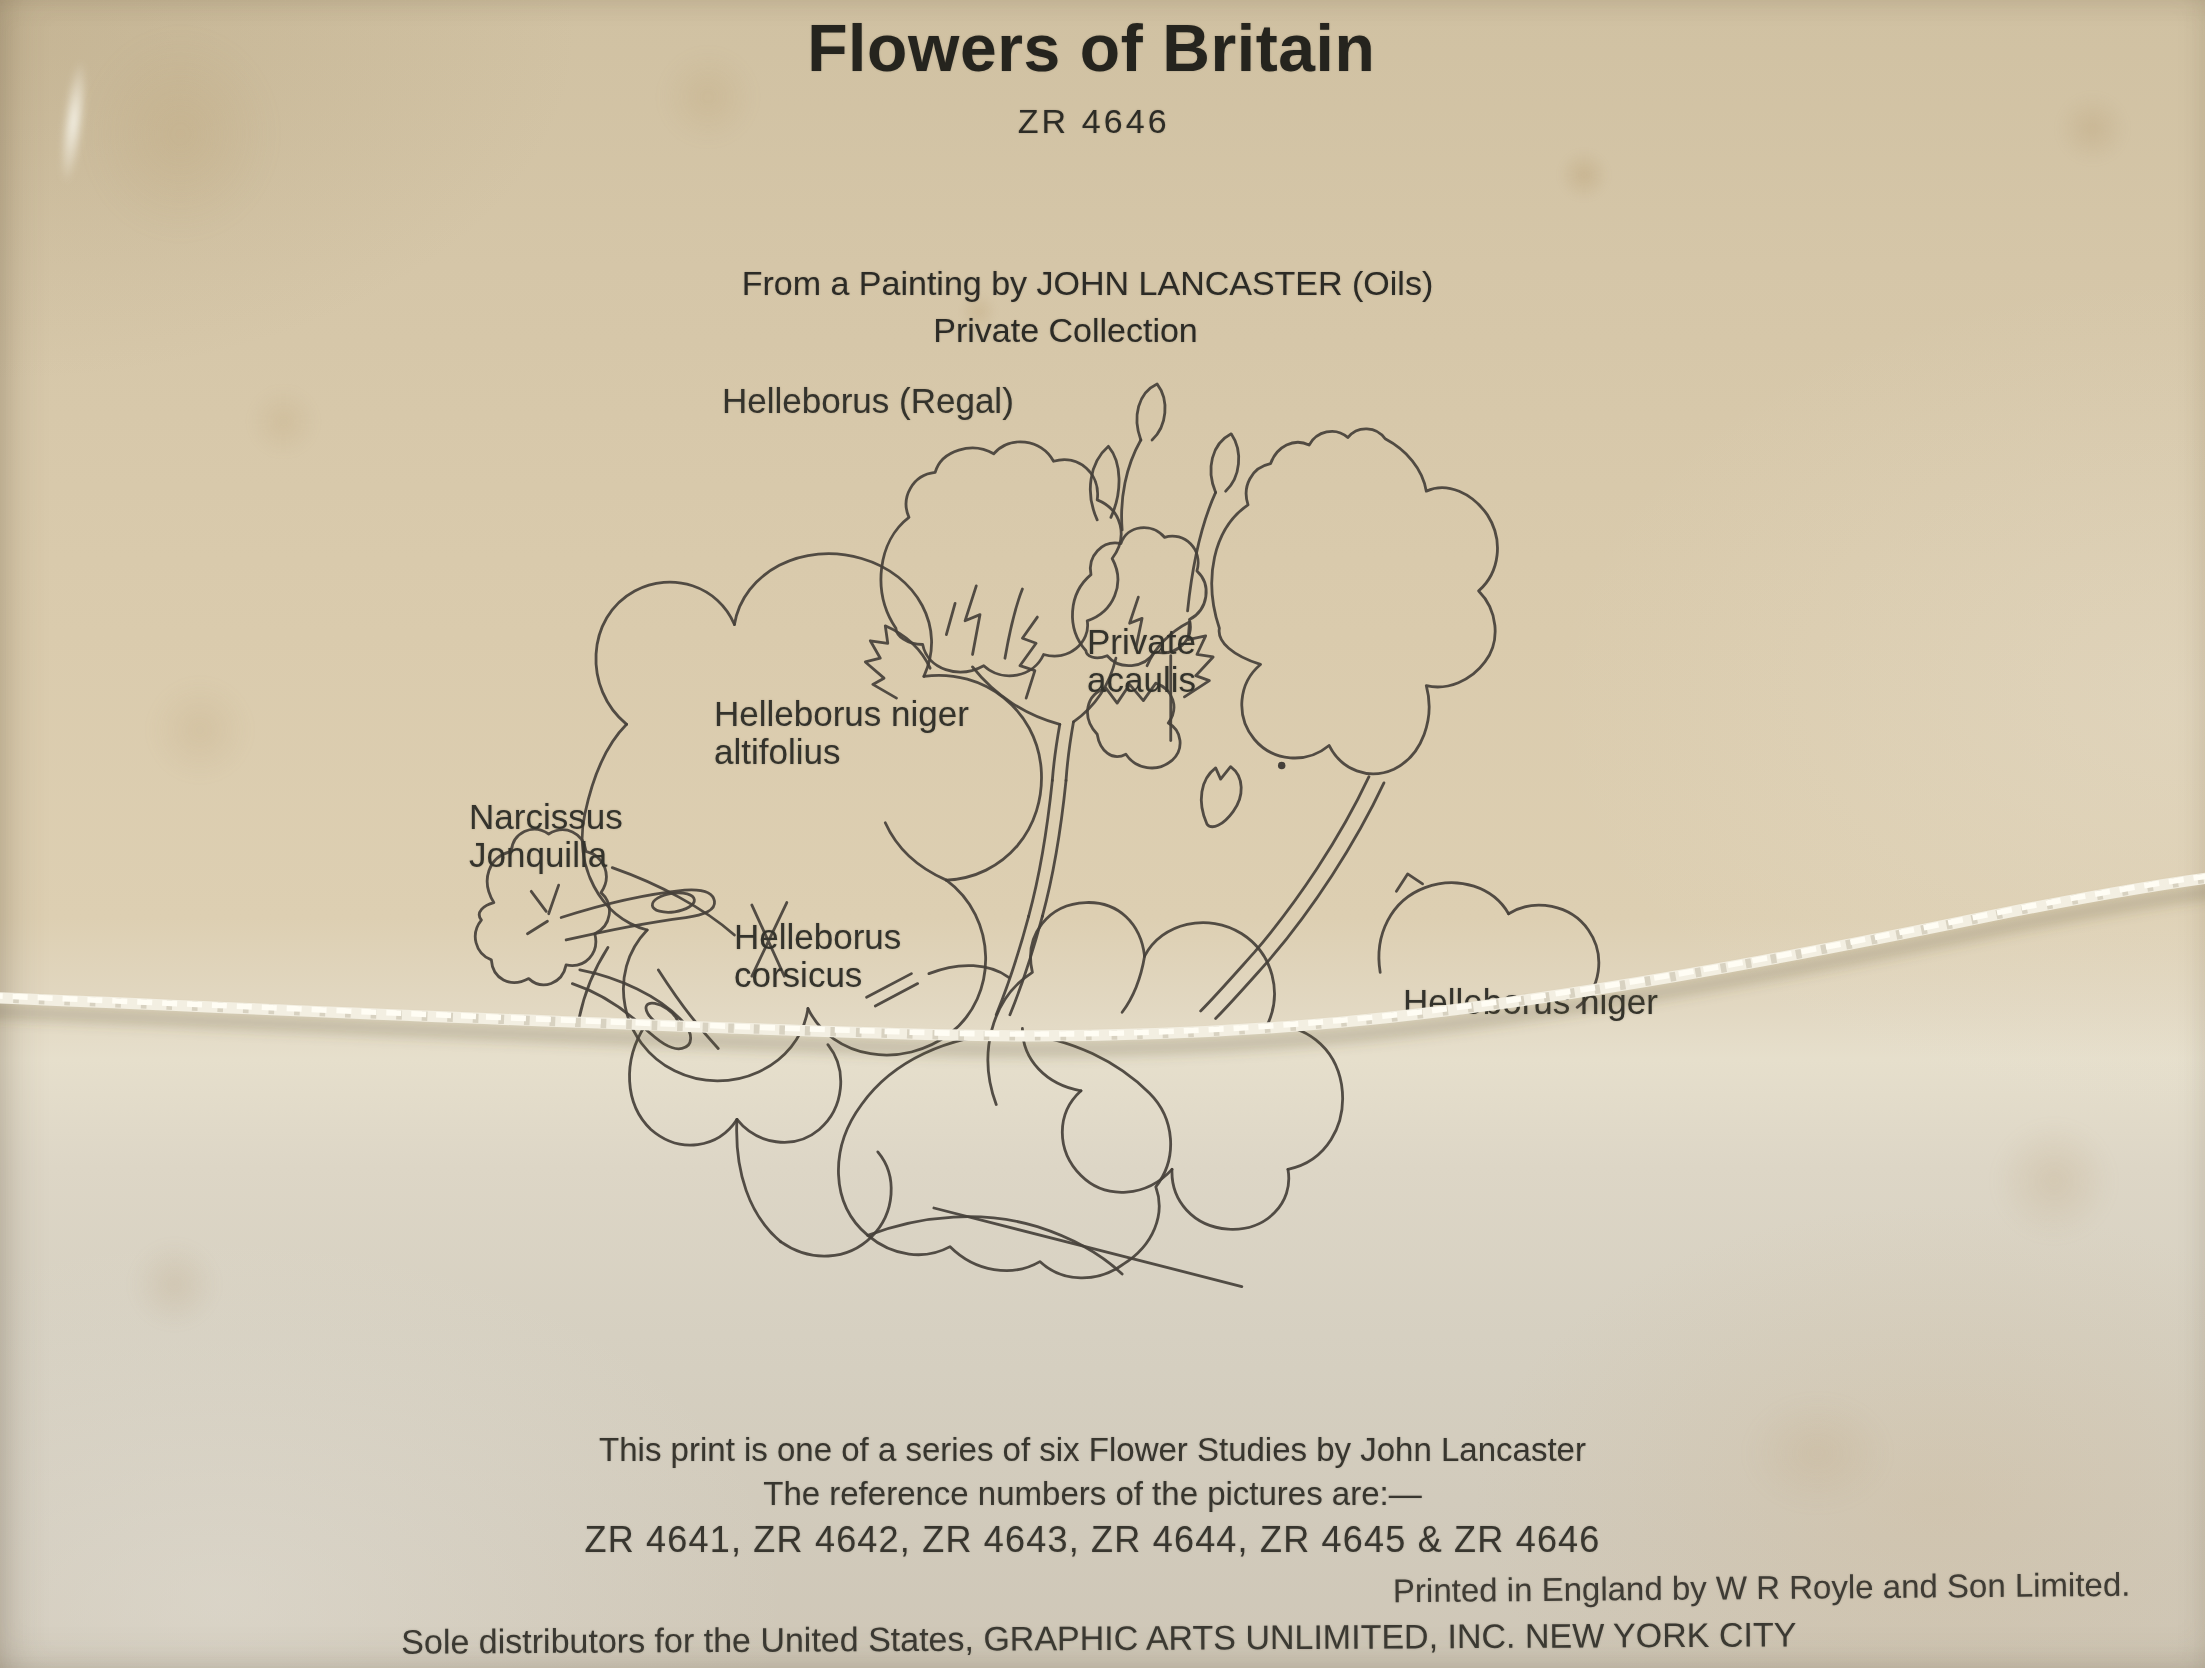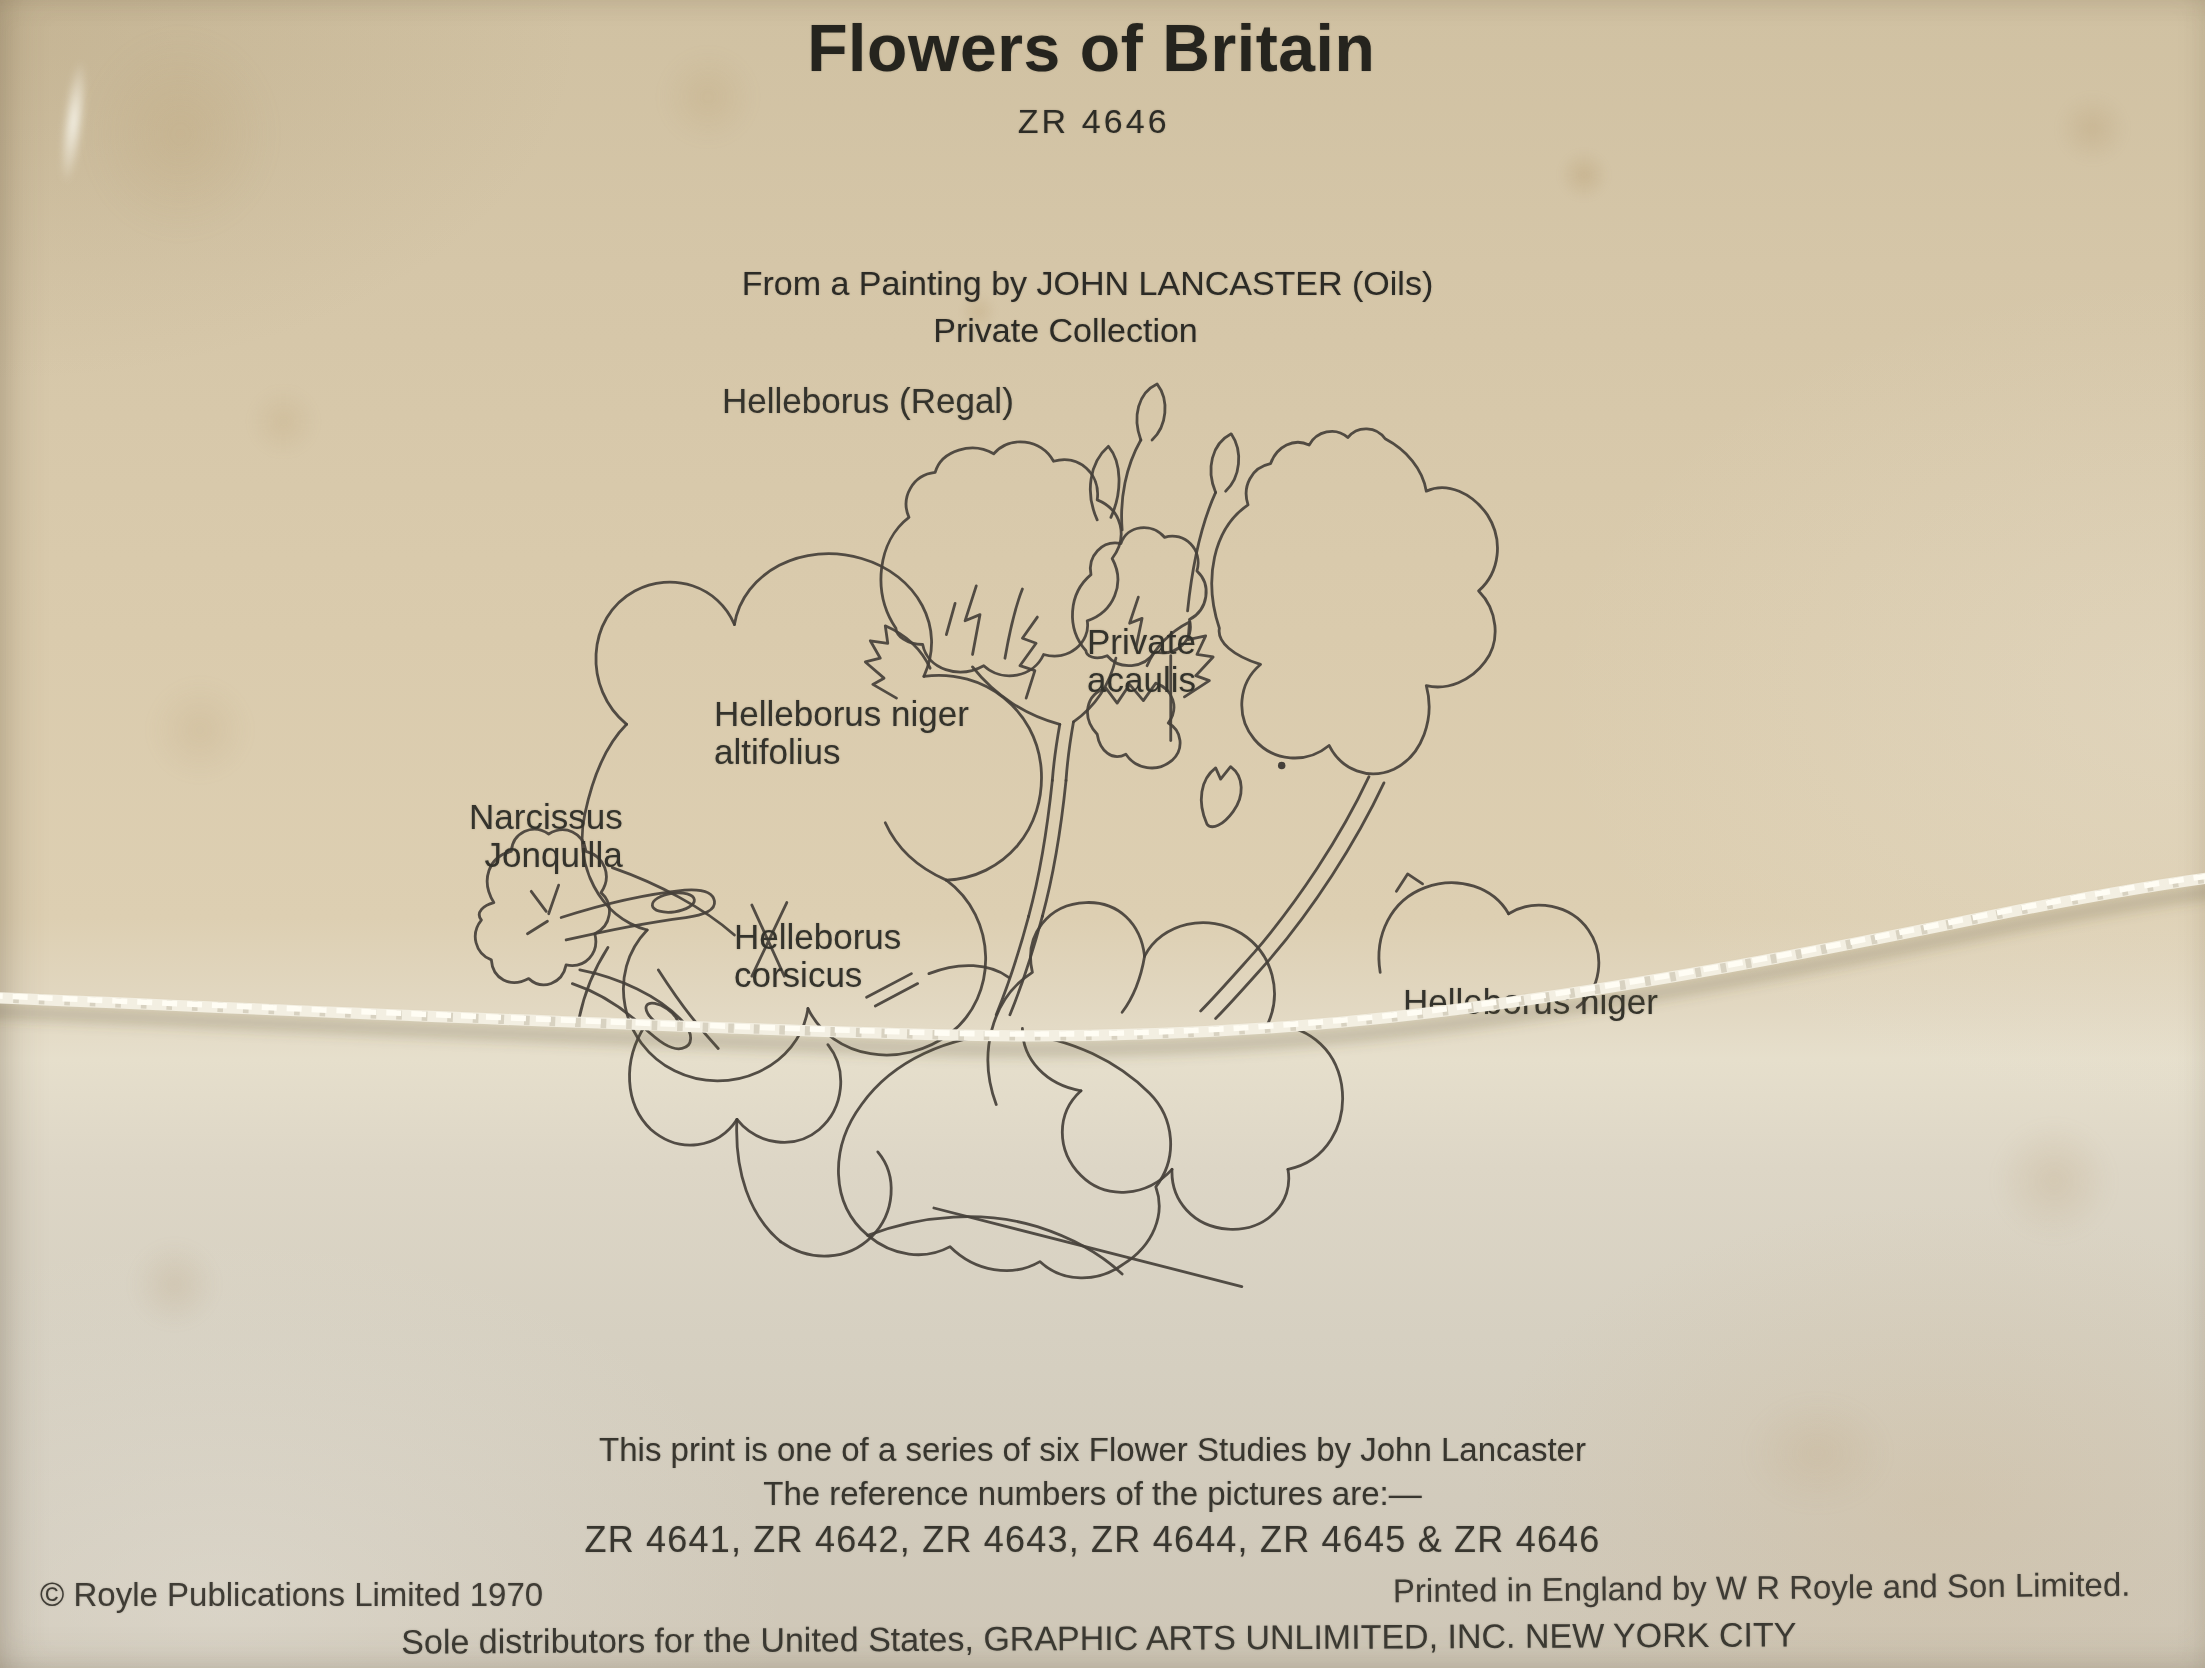--- a/index.html
+++ b/index.html
@@ -42,21 +42,21 @@
   .center{left:0;right:0;text-align:center;}
   .title{top:10px;font-size:66px;font-weight:600;letter-spacing:0.6px;color:#25241e;transform:translateX(-11.2px);}
   .ref{top:102px;font-size:34px;font-weight:500;letter-spacing:3.1px;color:#2d2c26;transform:translateX(-8.7px);}
   .attr1{top:264px;font-size:34px;color:#2c2b26;transform:translateX(-15px);}
   .attr2{top:311px;font-size:34px;color:#2c2b26;transform:translateX(-37px);}
 
   .lbl{font-size:35px;line-height:1.09;color:#34332c;}
   .lbl-pelargonium{left:722px;top:382px;}
   .lbl-gentiana{left:1087px;top:623px;}
   .lbl-hna{left:714px;top:695px;}
-  .lbl-narcissus{left:469px;top:798px;text-align:right;}
+  .lbl-narcissus{left:469px;top:798px;}
   .lbl-corsicus{left:734px;top:918px;}
   .lbl-hn{left:1403px;top:983px;}
   .lbl-cyclamen{left:956px;top:1242px;}
 
   .series1{top:1431px;font-size:33px;font-weight:500;color:#38362f;transform:translateX(-10px);}
   .series2{top:1475px;font-size:33px;font-weight:500;color:#38362f;transform:translateX(-10px);}
   .series3{top:1519px;font-size:36px;font-weight:500;letter-spacing:1.2px;color:#38362f;transform:translateX(-10px);}
 
   .copyright{left:40px;top:1576px;font-size:33px;color:#3f3c35;}
   .printed{right:75px;top:1569px;font-size:33px;color:#3f3c35;transform:rotate(-0.5deg);}
@@ -190,21 +190,20 @@
 
   <div class="txt center title">Flowers of Britain</div>
   <div class="txt center ref">ZR 4646</div>
   <div class="txt center attr1">From a Painting by JOHN LANCASTER (Oils)</div>
   <div class="txt center attr2">Private Collection</div>
 
   <div class="txt center series1">This print is one of a series of six Flower Studies by John Lancaster</div>
   <div class="txt center series2">The reference numbers of the pictures are:—</div>
   <div class="txt center series3">ZR 4641, ZR 4642, ZR 4643, ZR 4644, ZR 4645 &amp; ZR 4646</div>
 
-  <div class="txt copyright">© Royle Publications Limited 1970</div>
   <div class="txt printed">Printed in England by W R Royle and Son Limited.</div>
   <div class="txt center distrib">Sole distributors for the United States, GRAPHIC ARTS UNLIMITED, INC. NEW YORK CITY</div>
 
   <svg class="layer string-svg" viewBox="0 0 3537 2676">
     <defs>
       <filter id="softblur" x="-20%" y="-20%" width="140%" height="140%">
         <feGaussianBlur stdDeviation="9"></feGaussianBlur>
       </filter>
     </defs>
     <path d="M -20,1622 C 500,1644 1000,1668 1500,1682 C 1750,1688 1950,1680 2150,1662 C 2500,1630 2900,1552 3200,1490 C 3350,1460 3470,1440 3560,1428" fill="none" stroke="rgba(95,85,60,0.22)" stroke-width="26" filter="url(#softblur)"></path>

